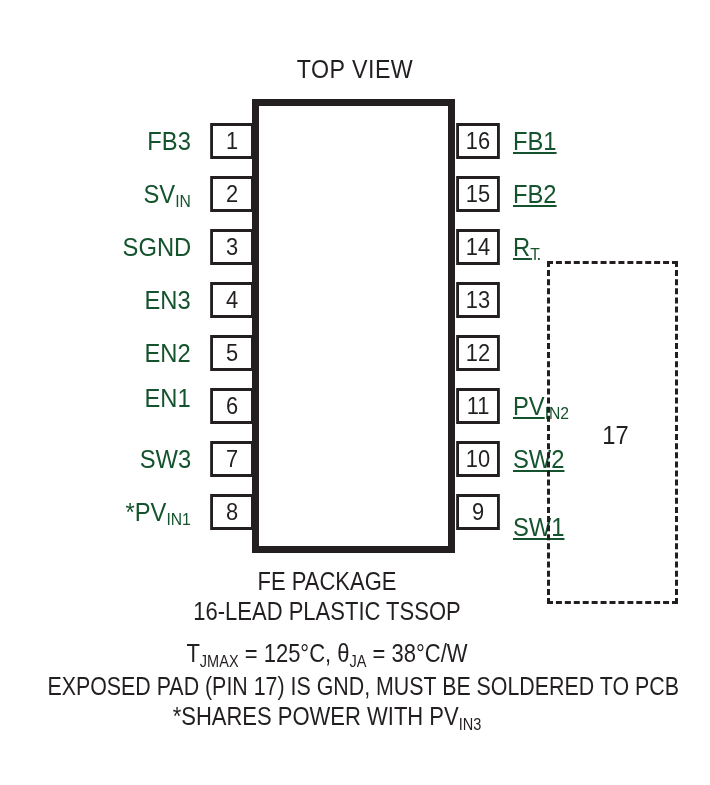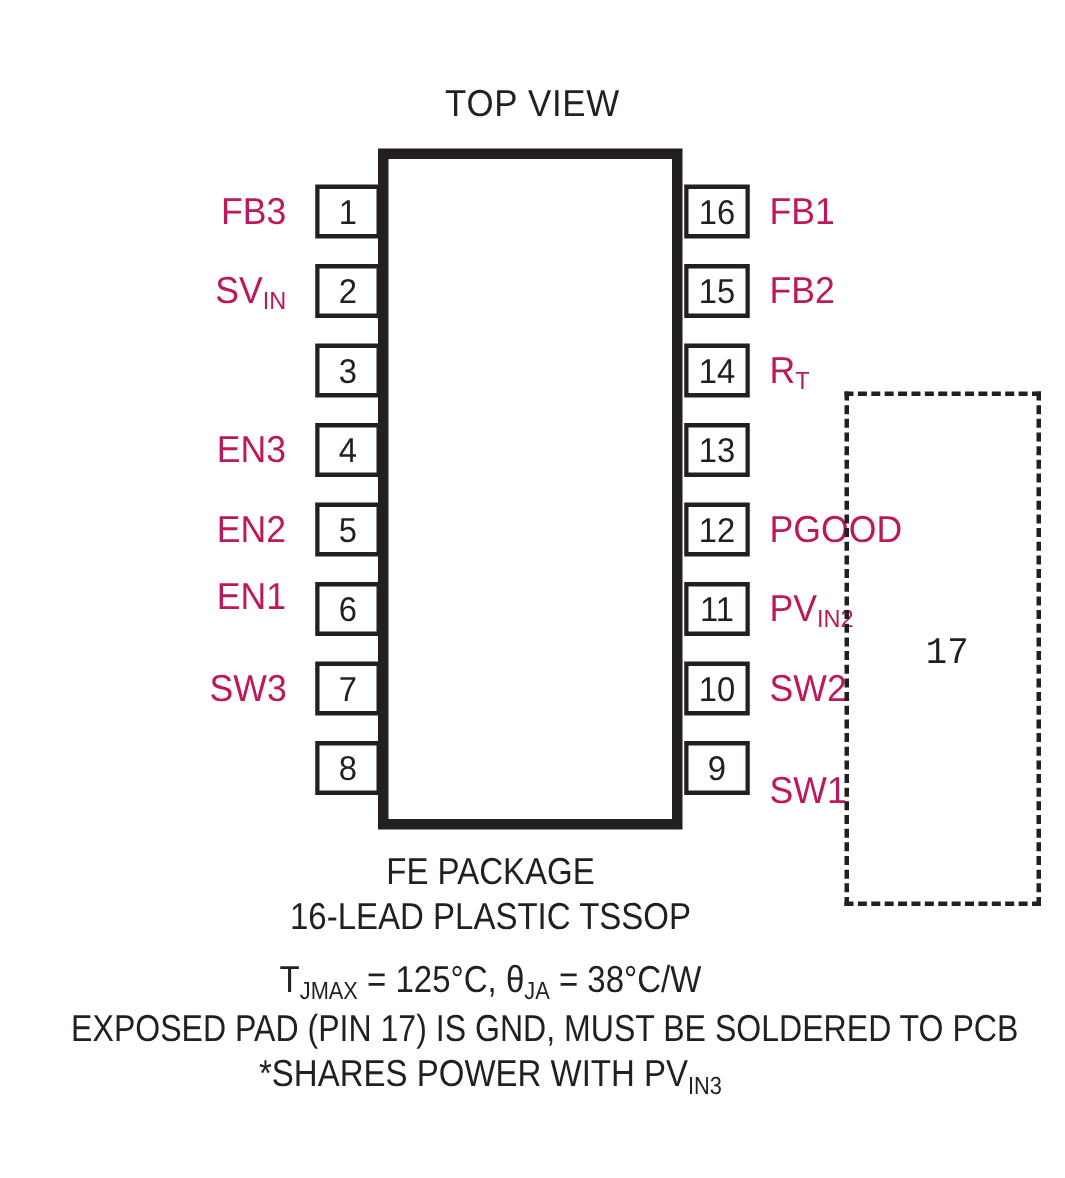--- a/index.html
+++ b/index.html
@@ -48,29 +48,28 @@
     width: 203px;
     height: 454px;
     box-sizing: border-box;
     border: 7px solid #231f20;
     background: #ffffff;
     z-index: 2;
   }
 
   #exposed-pad {
     position: absolute;
-    left: 304px;
+    left: 288px;
     top: 155px;
     width: 131px;
     height: 343px;
     box-sizing: border-box;
     border: 3px dashed #231f20;
     background: transparent;
     z-index: 3;
-    font-family: Liberation Mono, monospace;
   }
   #exposed-pad-number {
     position: absolute;
     left: 0;
     top: 0;
     width: 131px;
     height: 343px;
     display: flex;
     align-items: center;
     justify-content: center;
@@ -102,29 +101,30 @@
 
   
   .pin-label {
     position: absolute;
     height: 36px;
     display: flex;
     align-items: center;
     font-size: 25px;
     line-height: 1;
     white-space: nowrap;
-    color: #be185d;
+    color: #14532d;
   }
   .pin-label.left {
     right: 519px;           
     justify-content: flex-end;
   }
   .pin-label.right {
     left: 513px;
     justify-content: center;
+    text-decoration: underline;
   }
   .pin-label .txt { transform: scaleX(0.95); transform-origin: right center; }
   .pin-label.right .txt { transform-origin: left center; }
 
   sub {
     font-size: 0.66em;
     vertical-align: baseline;
     position: relative;
     top: 0.30em;
     letter-spacing: 0;
@@ -185,44 +185,47 @@
   <div class="pin right" style="top:388px">11</div>
   <div class="pin right" style="top:441px">10</div>
   <div class="pin right" style="top:494px">9</div>
 
   <div class="pin-label left" style="top:123px">
       <span class="txt"><span>FB3</span></span>
     </div>
   <div class="pin-label left" style="top:176px">
       <span class="txt"><span>SV</span><sub>IN</sub></span>
     </div>
+  <div class="pin-label left" style="top:229px">
+      <span class="txt"><span>SGND</span></span>
+    </div>
   <div class="pin-label left" style="top:282px">
       <span class="txt"><span>EN3</span></span>
     </div>
   <div class="pin-label left" style="top:335px">
       <span class="txt"><span>EN2</span></span>
     </div>
   <div class="pin-label left" style="top:380px">
       <span class="txt"><span>EN1</span></span>
     </div>
   <div class="pin-label left" style="top:441px">
       <span class="txt"><span>SW3</span></span>
     </div>
+  <div class="pin-label left" style="top:494px">
+      <span class="txt"><span>*PV</span><sub>IN1</sub></span>
+    </div>
 
   <div class="pin-label right" style="top:123px">
       <span class="txt"><span>FB1</span></span>
     </div>
   <div class="pin-label right" style="top:176px">
       <span class="txt"><span>FB2</span></span>
     </div>
   <div class="pin-label right" style="top:229px">
       <span class="txt"><span>R</span><sub>T</sub></span>
-    </div>
-  <div class="pin-label right" style="top:335px">
-      <span class="txt"><span>PGOOD</span></span>
     </div>
   <div class="pin-label right" style="top:388px">
       <span class="txt"><span>PV</span><sub>IN2</sub></span>
     </div>
   <div class="pin-label right" style="top:441px">
       <span class="txt"><span>SW2</span></span>
     </div>
   <div class="pin-label right" style="top:509px">
       <span class="txt"><span>SW1</span></span>
     </div>

